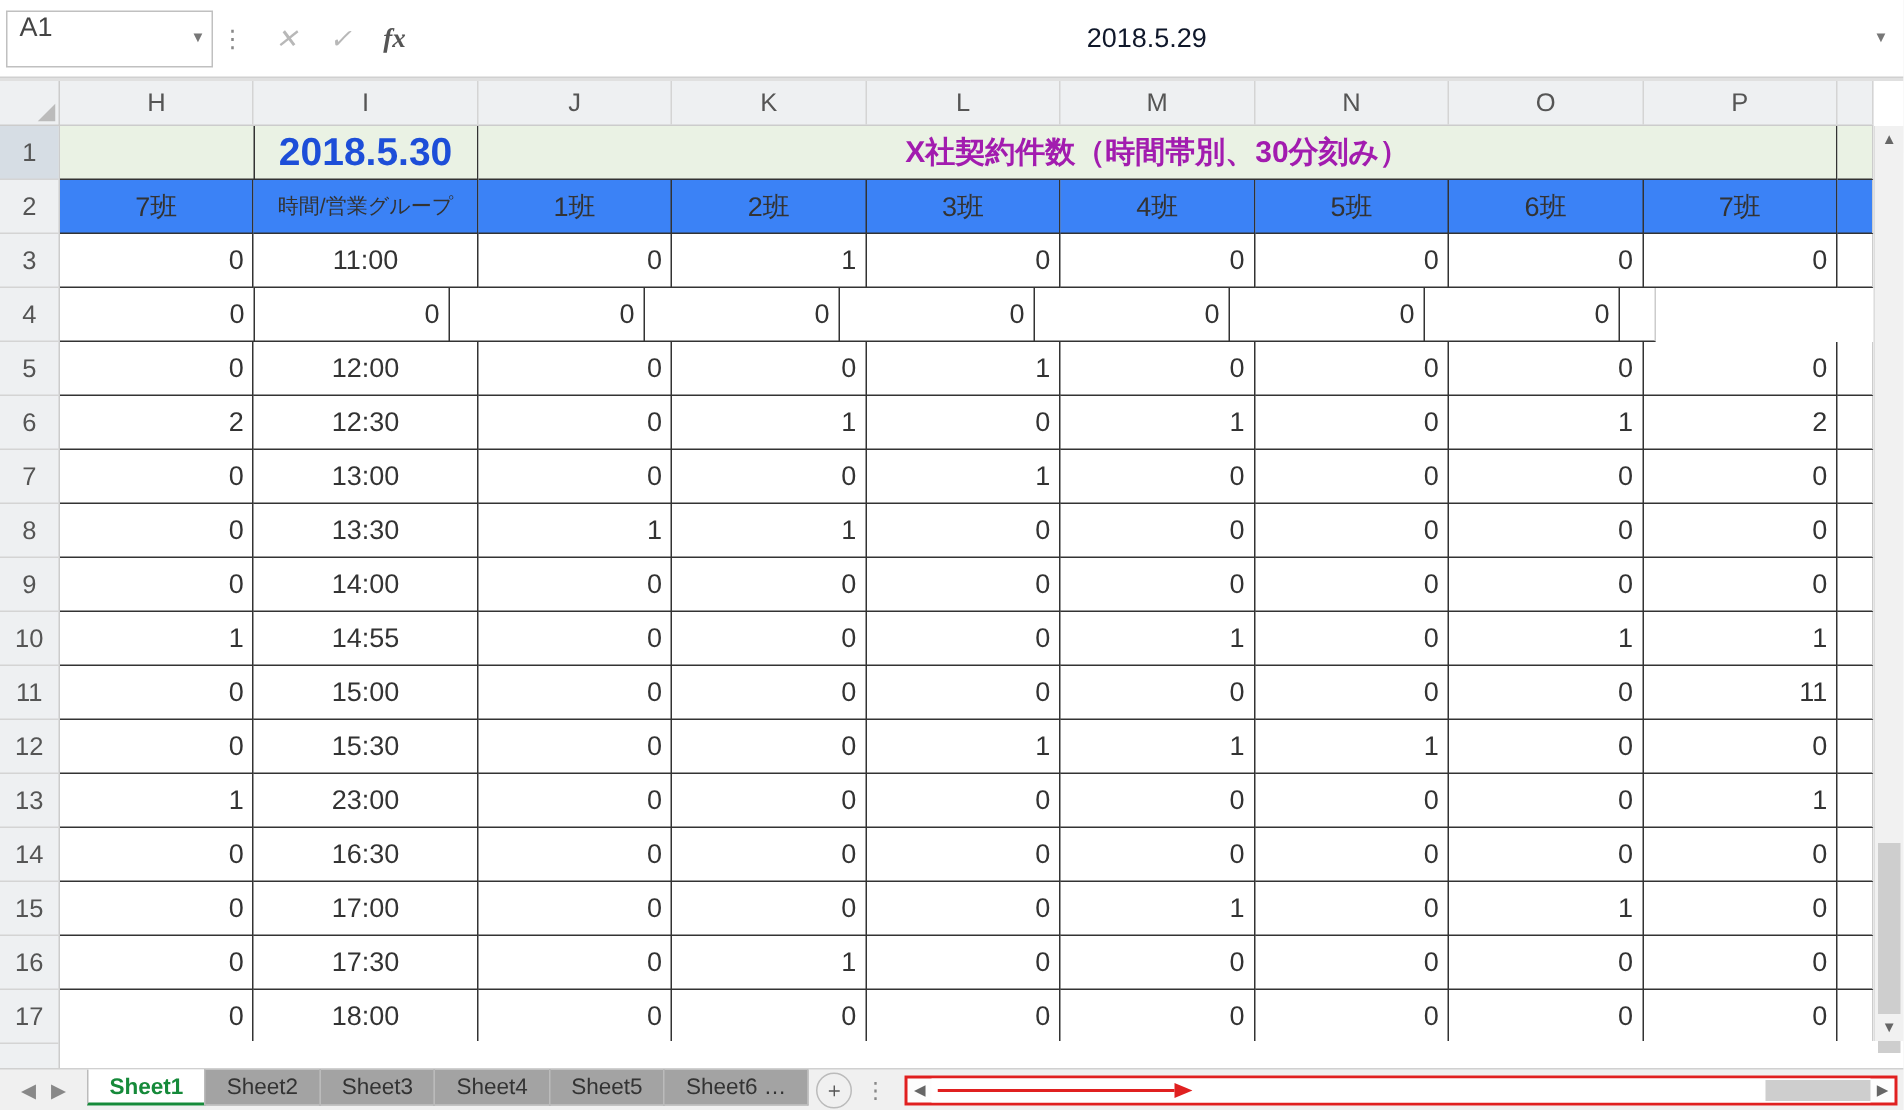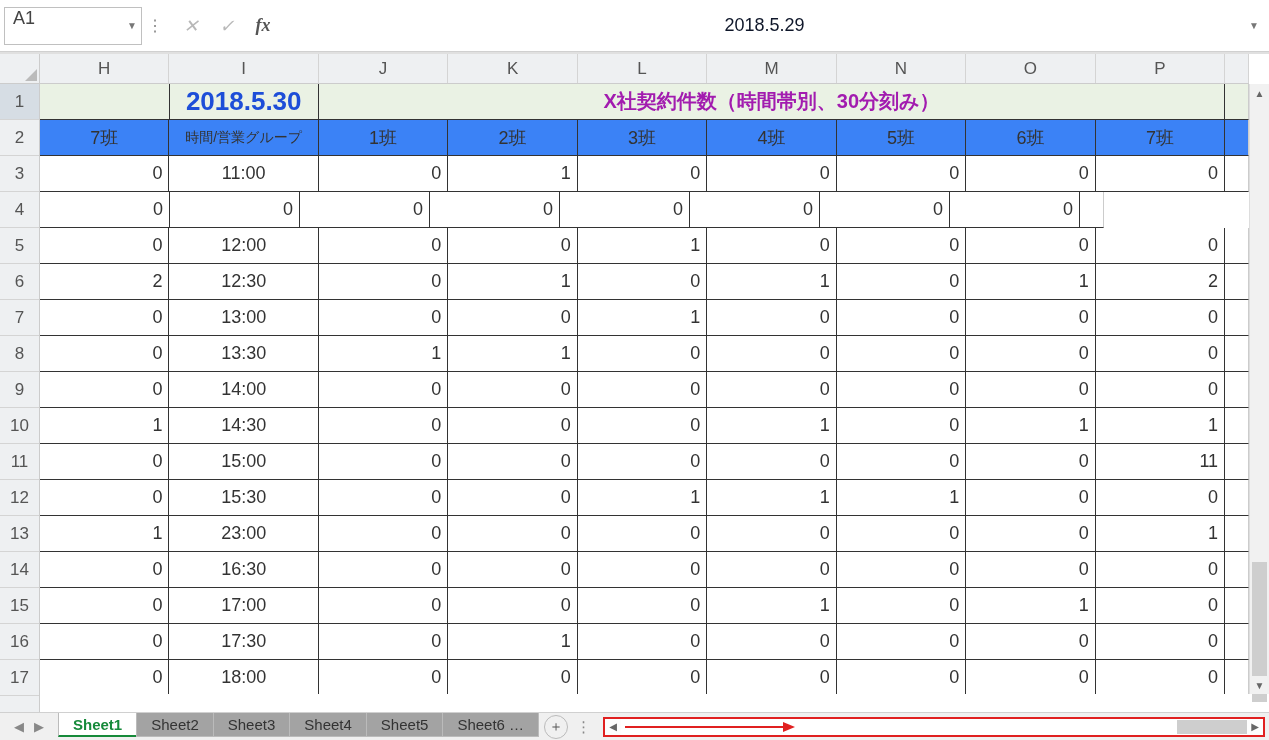--- a/index.html
+++ b/index.html
@@ -221,21 +221,21 @@
         <div class="cell wS num">0</div>
         <div class="cell wS num">0</div>
         <div class="cell wS num">0</div>
         <div class="cell wS num">0</div>
         <div class="cell wS num">0</div>
         <div class="cell wS num">0</div>
         <div class="cell wN narrow"></div>
       </div>
       <div class="row">
         <div class="cell wH num">1</div>
-        <div class="cell wI tcell">14:30</div>
+        <div class="cell wI tcell">14:55</div>
         <div class="cell wS num">0</div>
         <div class="cell wS num">0</div>
         <div class="cell wS num">0</div>
         <div class="cell wS num">1</div>
         <div class="cell wS num">0</div>
         <div class="cell wS num">1</div>
         <div class="cell wS num">1</div>
         <div class="cell wN narrow"></div>
       </div>
       <div class="row">

